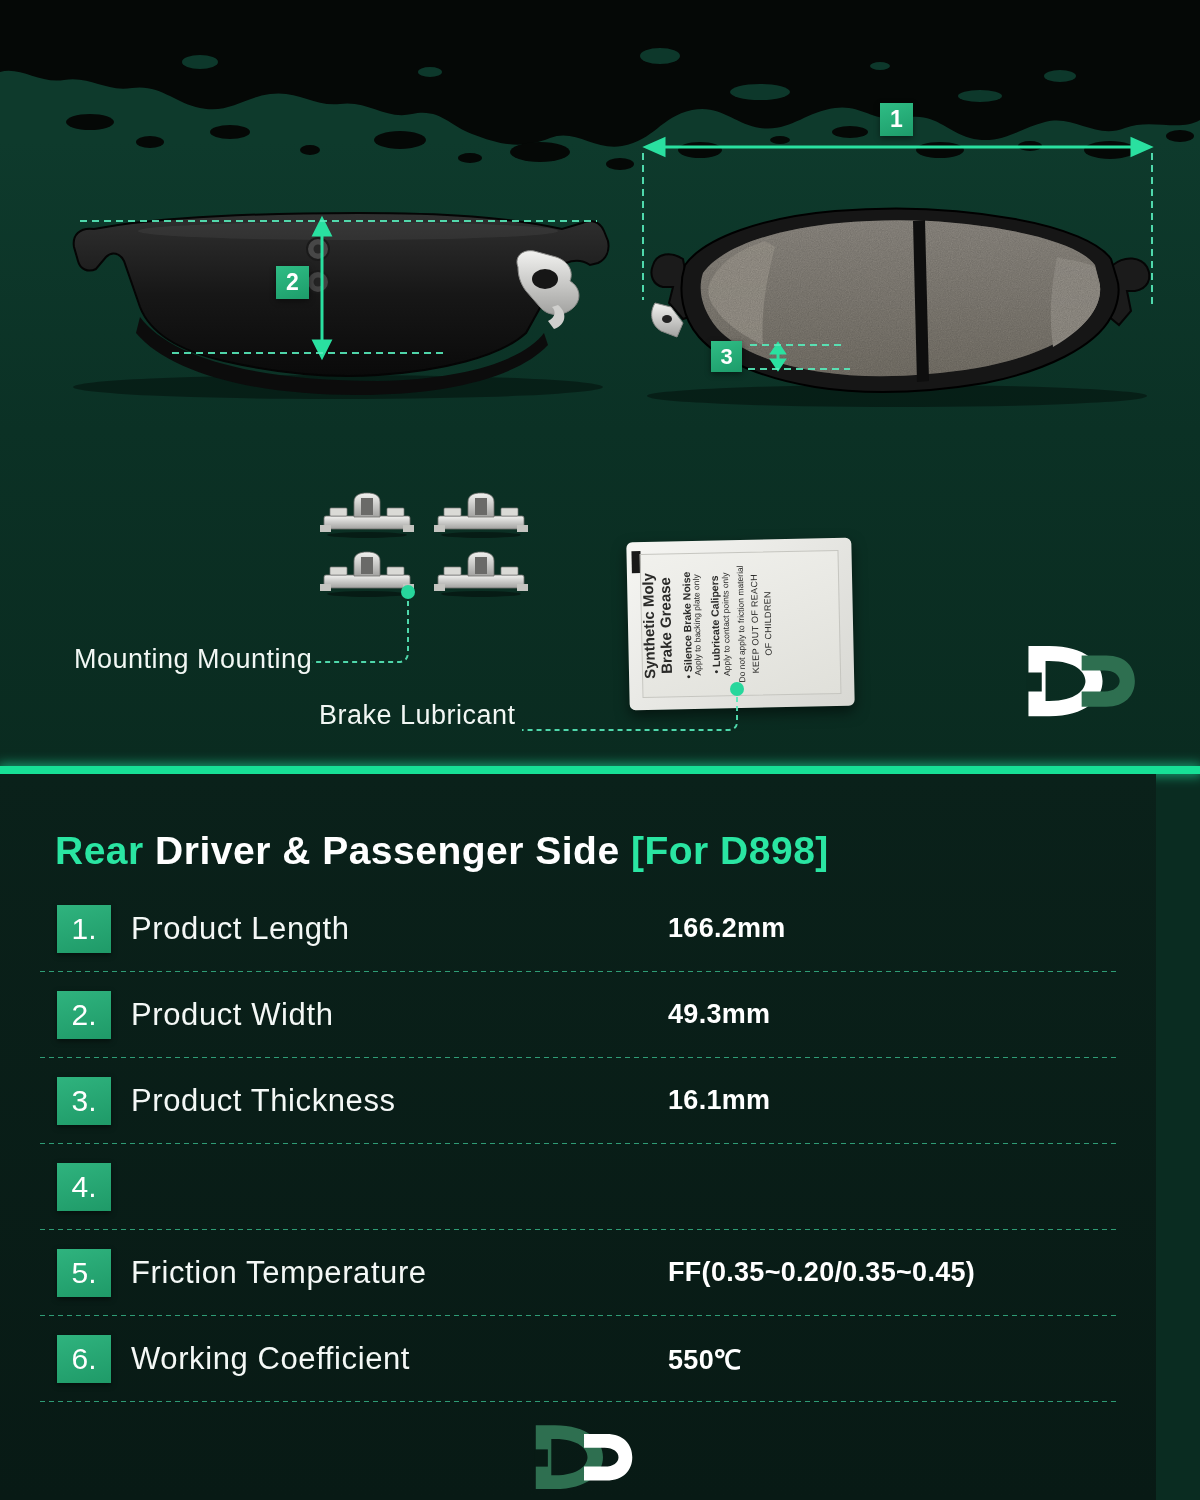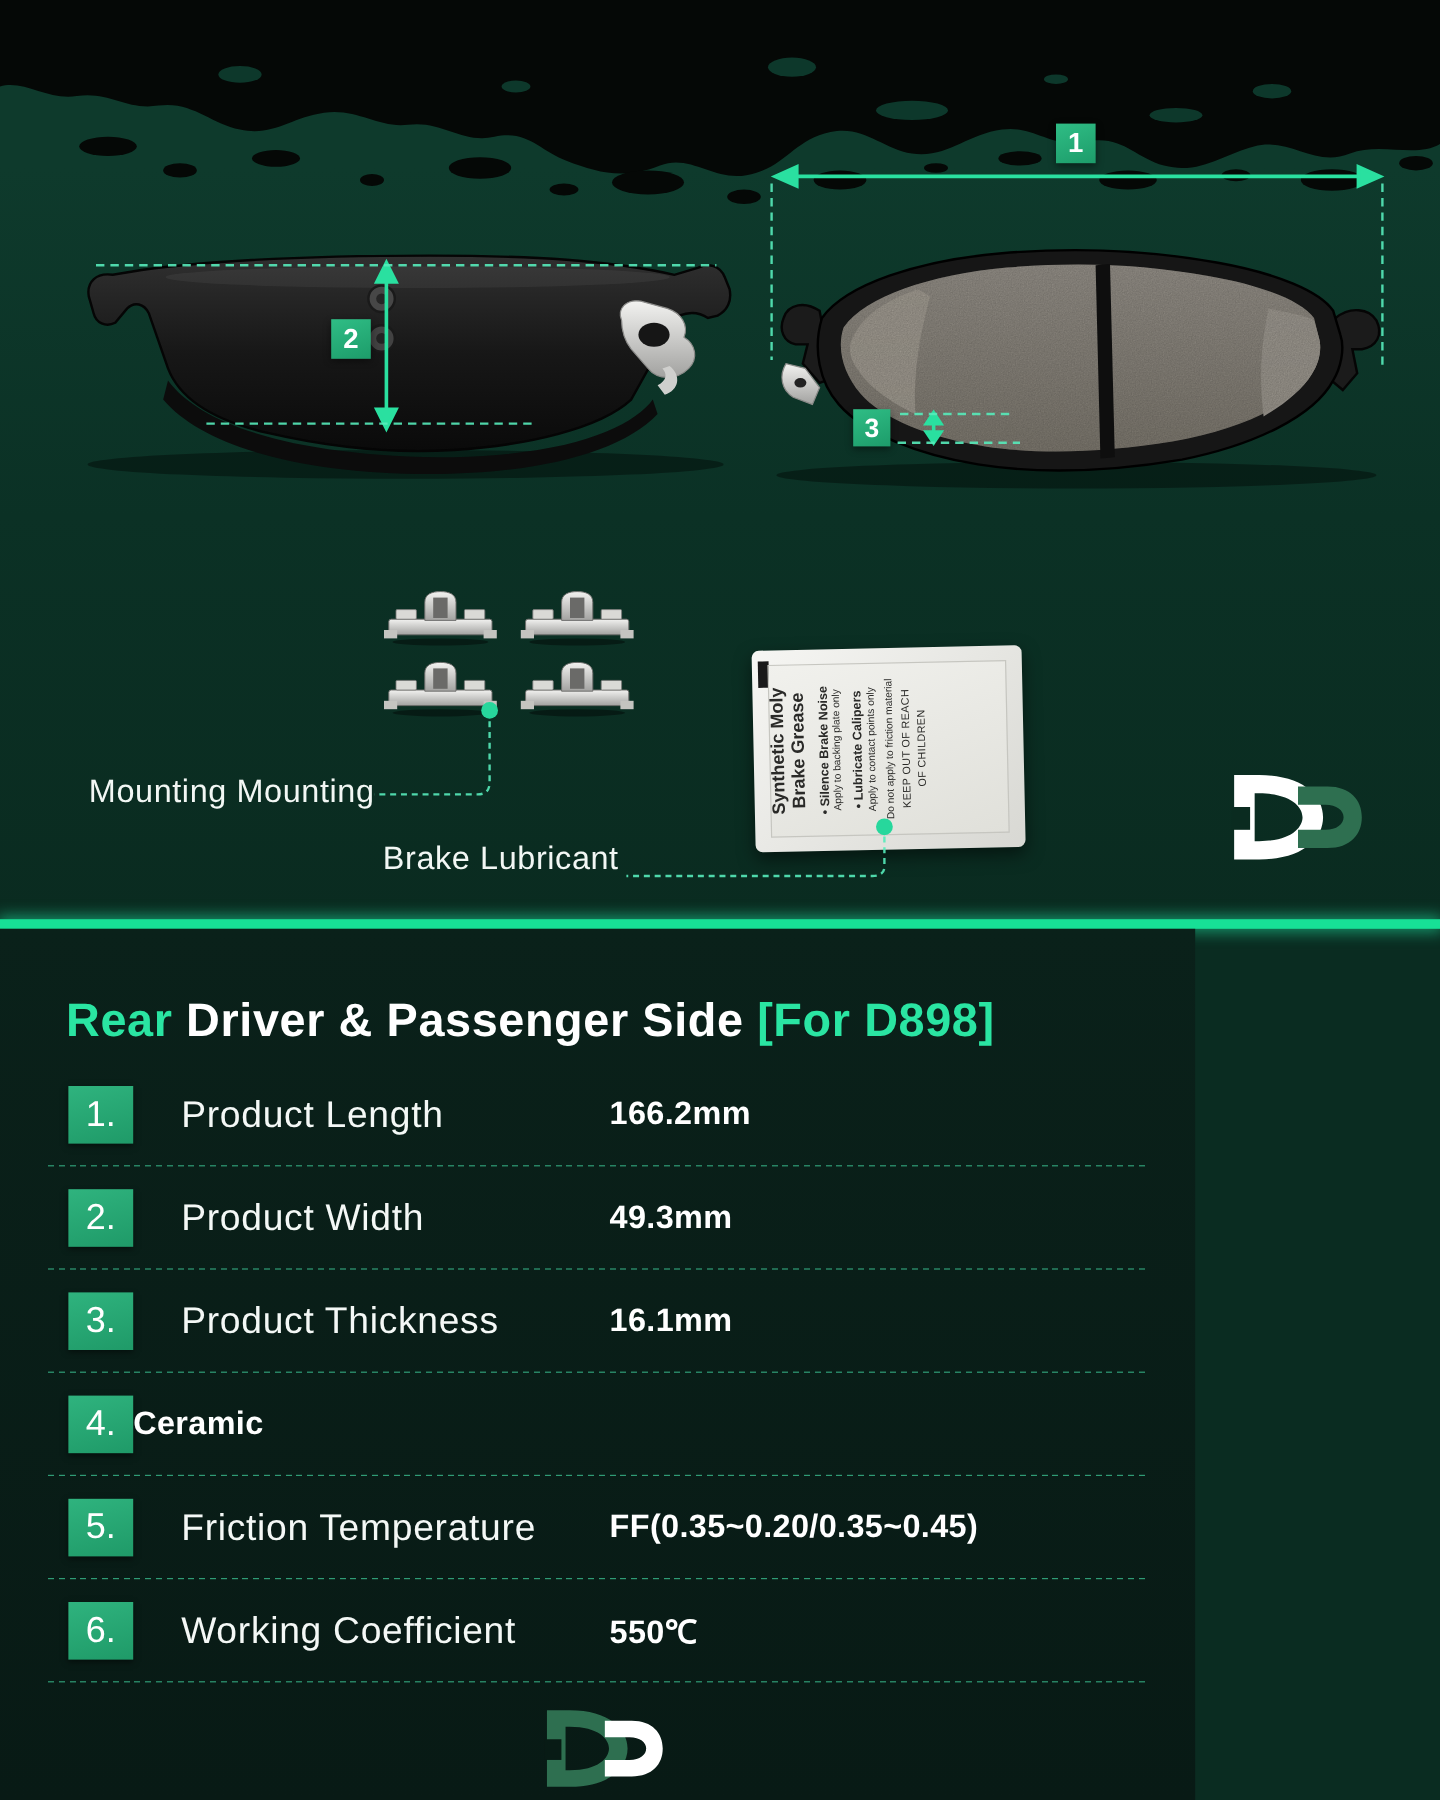--- a/index.html
+++ b/index.html
@@ -35,32 +35,32 @@
   .pk-b{font-weight:bold;font-size:10.5px;margin-top:7px;}
   .pk-s{font-size:8.5px;}
   .pk-note{font-size:8.5px;margin-top:6px;}
   .pk-warn{font-size:9px;margin-top:3px;letter-spacing:.3px;}
 
   
   .divider{position:absolute;left:0;top:766px;width:1200px;height:8px;background:#17e096;
            box-shadow:0 0 12px 2px rgba(32,226,162,.65);}
 
   
-  .specs{position:absolute;left:0;top:774px;width:996px;height:726px;
+  .specs{position:absolute;left:0;top:774px;width:1156px;height:726px;
          background:linear-gradient(180deg,#0a211a,#081a15);
          box-sizing:border-box;padding:54px 40px 0 40px;}
   .title{margin:0 0 0 15px;font-size:39px;font-weight:bold;letter-spacing:.5px;line-height:46px;
          color:#ffffff;white-space:nowrap;}
   .title .hl{color:#2ae5a2;}
   .rows{margin-top:12px;}
   .srow{display:flex;align-items:center;height:85px;padding-left:17px;box-sizing:border-box;}
   .num{width:54px;height:48px;flex:0 0 54px;display:flex;align-items:center;justify-content:center;
        background:linear-gradient(165deg,#2fb37e,#1f9a68);color:#fff;font-size:30px;
        box-shadow:0 2px 5px rgba(0,0,0,.5);}
-  .lbl{flex:1;margin-left:40px;font-size:31px;color:#f4f8f6;letter-spacing:.6px;font-weight:400;}
+  .lbl{flex:1;margin-left:20px;font-size:31px;color:#f4f8f6;letter-spacing:.6px;font-weight:400;}
   .val{flex:0 0 448px;font-size:27px;font-weight:bold;color:#ffffff;letter-spacing:.3px;}
   .sep{height:1px;width:100%;
        background:repeating-linear-gradient(90deg,rgba(67,224,168,.65) 0 5px,transparent 5px 9px);}
   .bottomLogo{display:flex;justify-content:center;margin-top:14px;}
 </style>
 </head>
 <body>
 
 <div class="page">
 
@@ -275,21 +275,20 @@
 
       <div class="srow">
         <div class="num">3.</div>
         <div class="lbl">Product Thickness</div>
         <div class="val">16.1mm</div>
       </div>
       <div class="sep"></div>
 
       <div class="srow">
         <div class="num">4.</div>
-        <div class="val">Ceramic</div>
       </div>
       <div class="sep"></div>
 
       <div class="srow">
         <div class="num">5.</div>
         <div class="lbl">Friction Temperature</div>
         <div class="val">FF(0.35~0.20/0.35~0.45)</div>
       </div>
       <div class="sep"></div>
 

